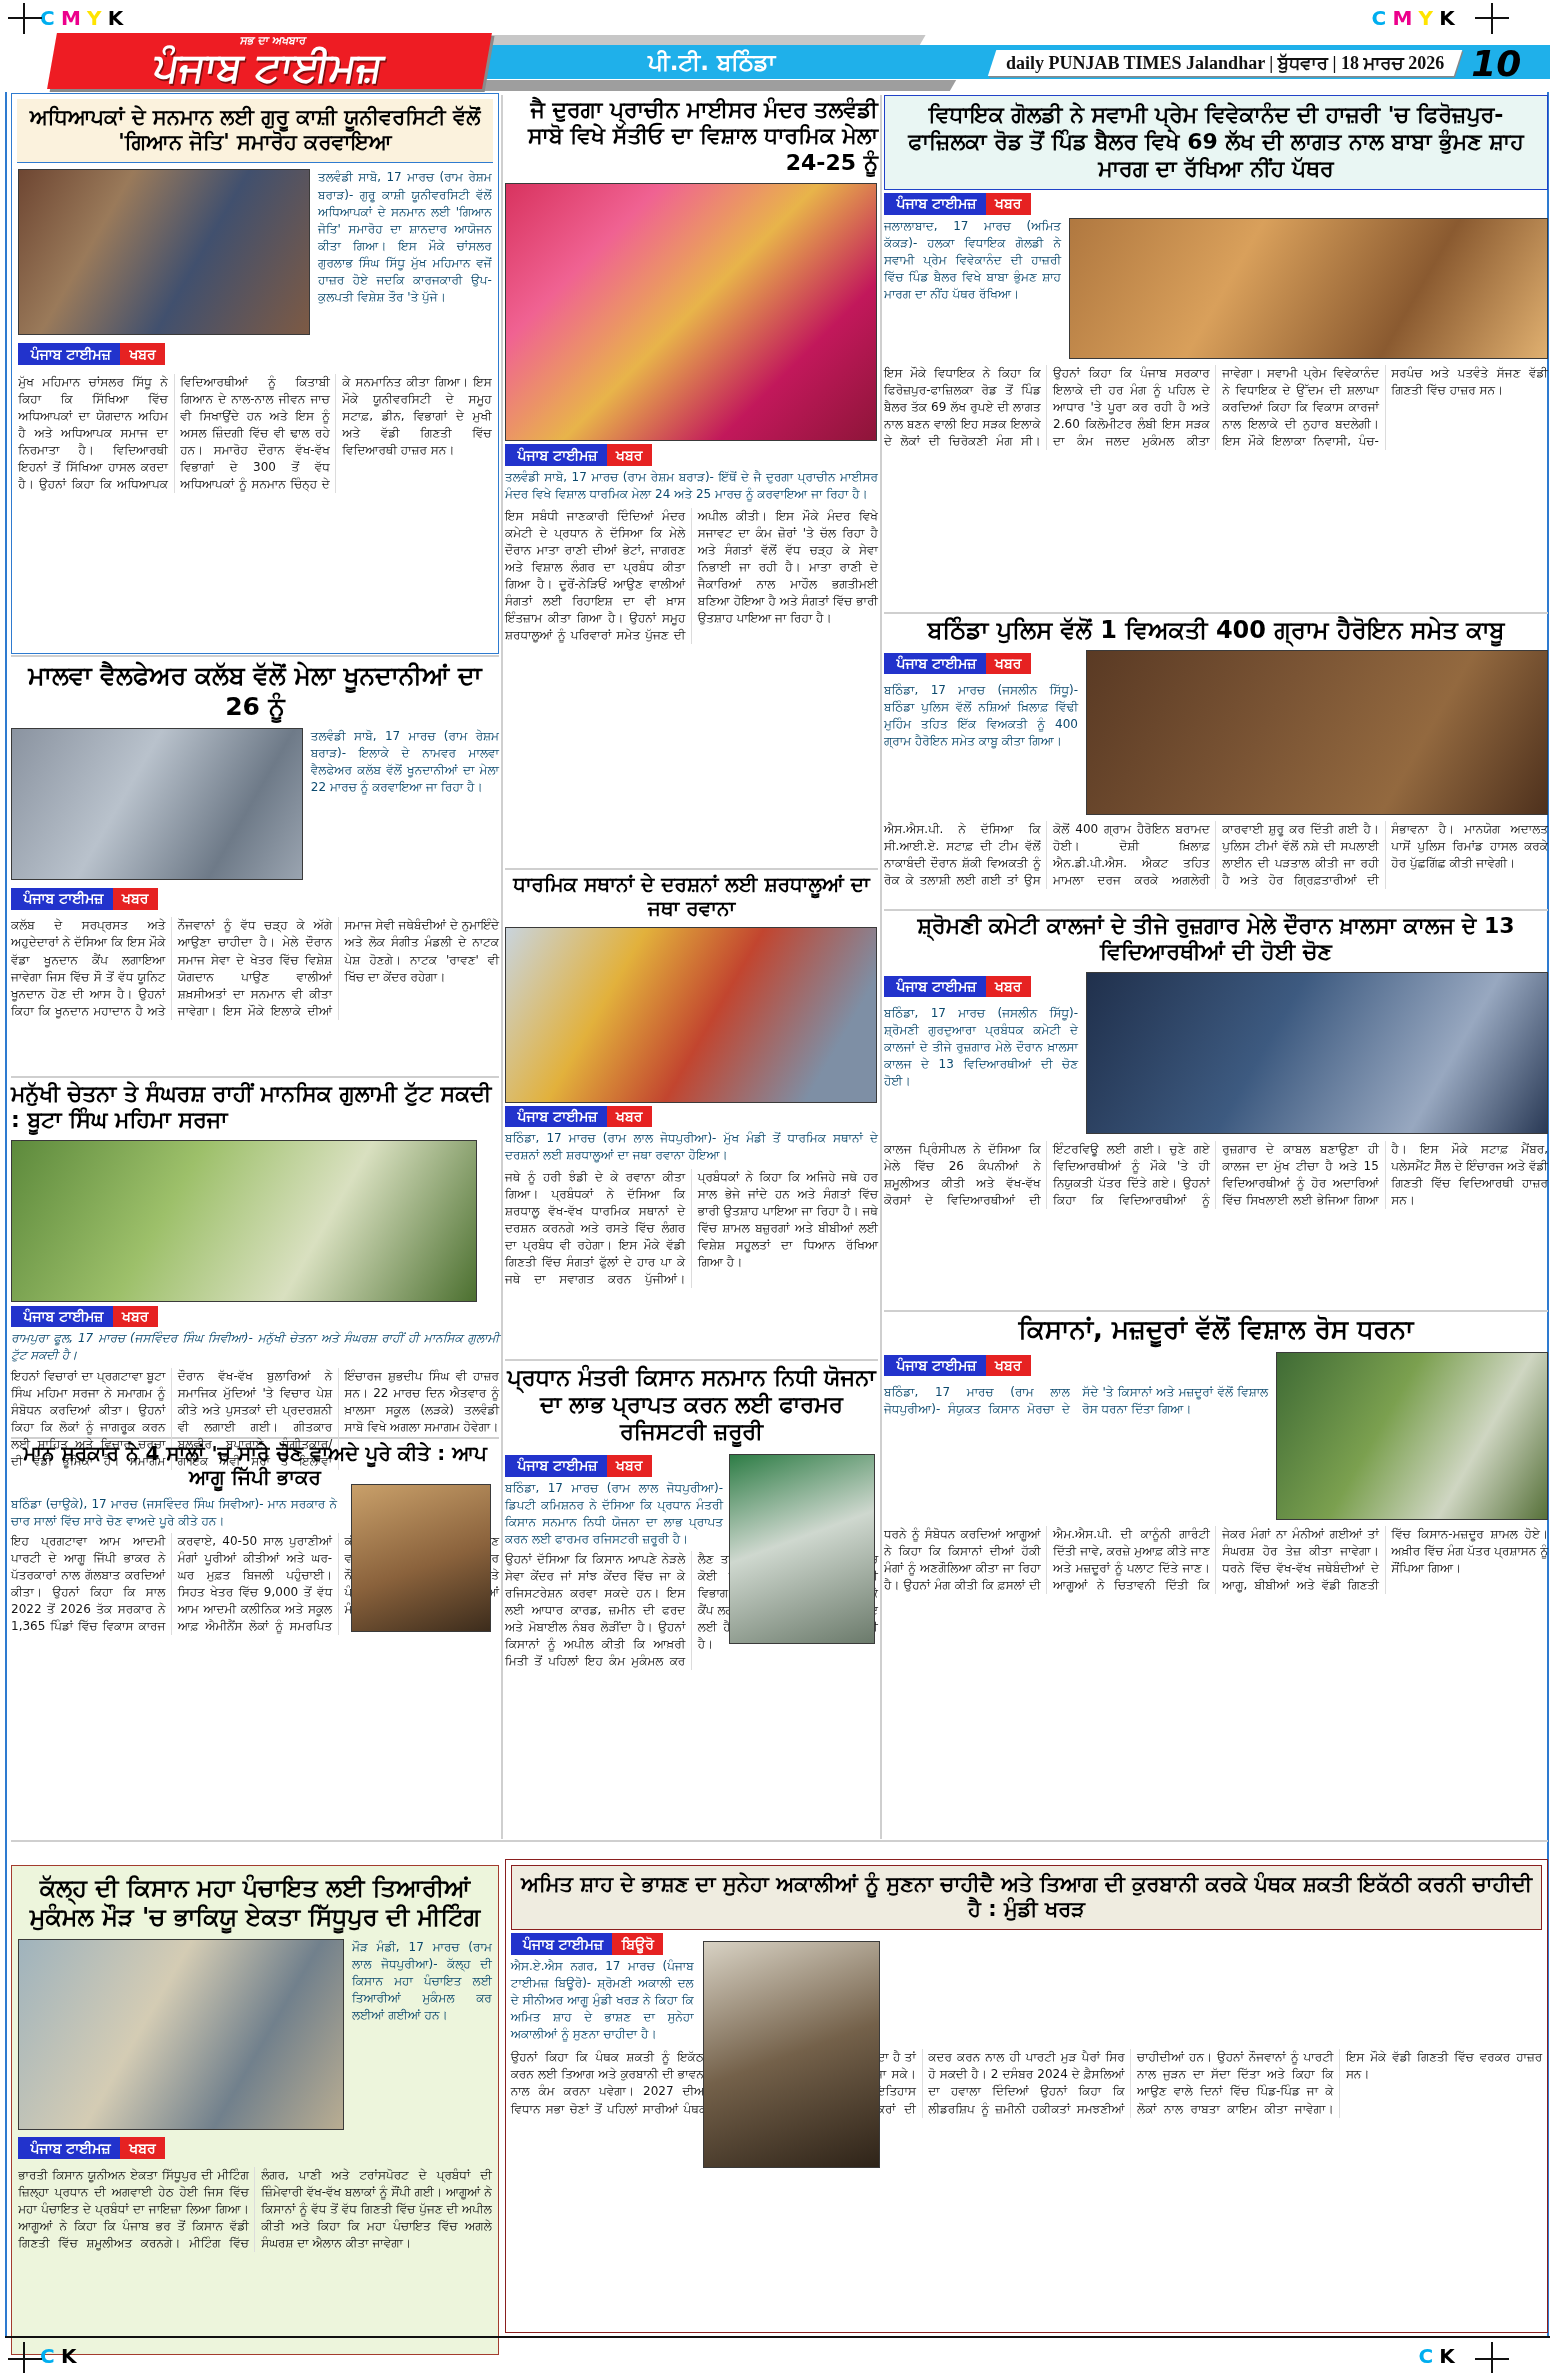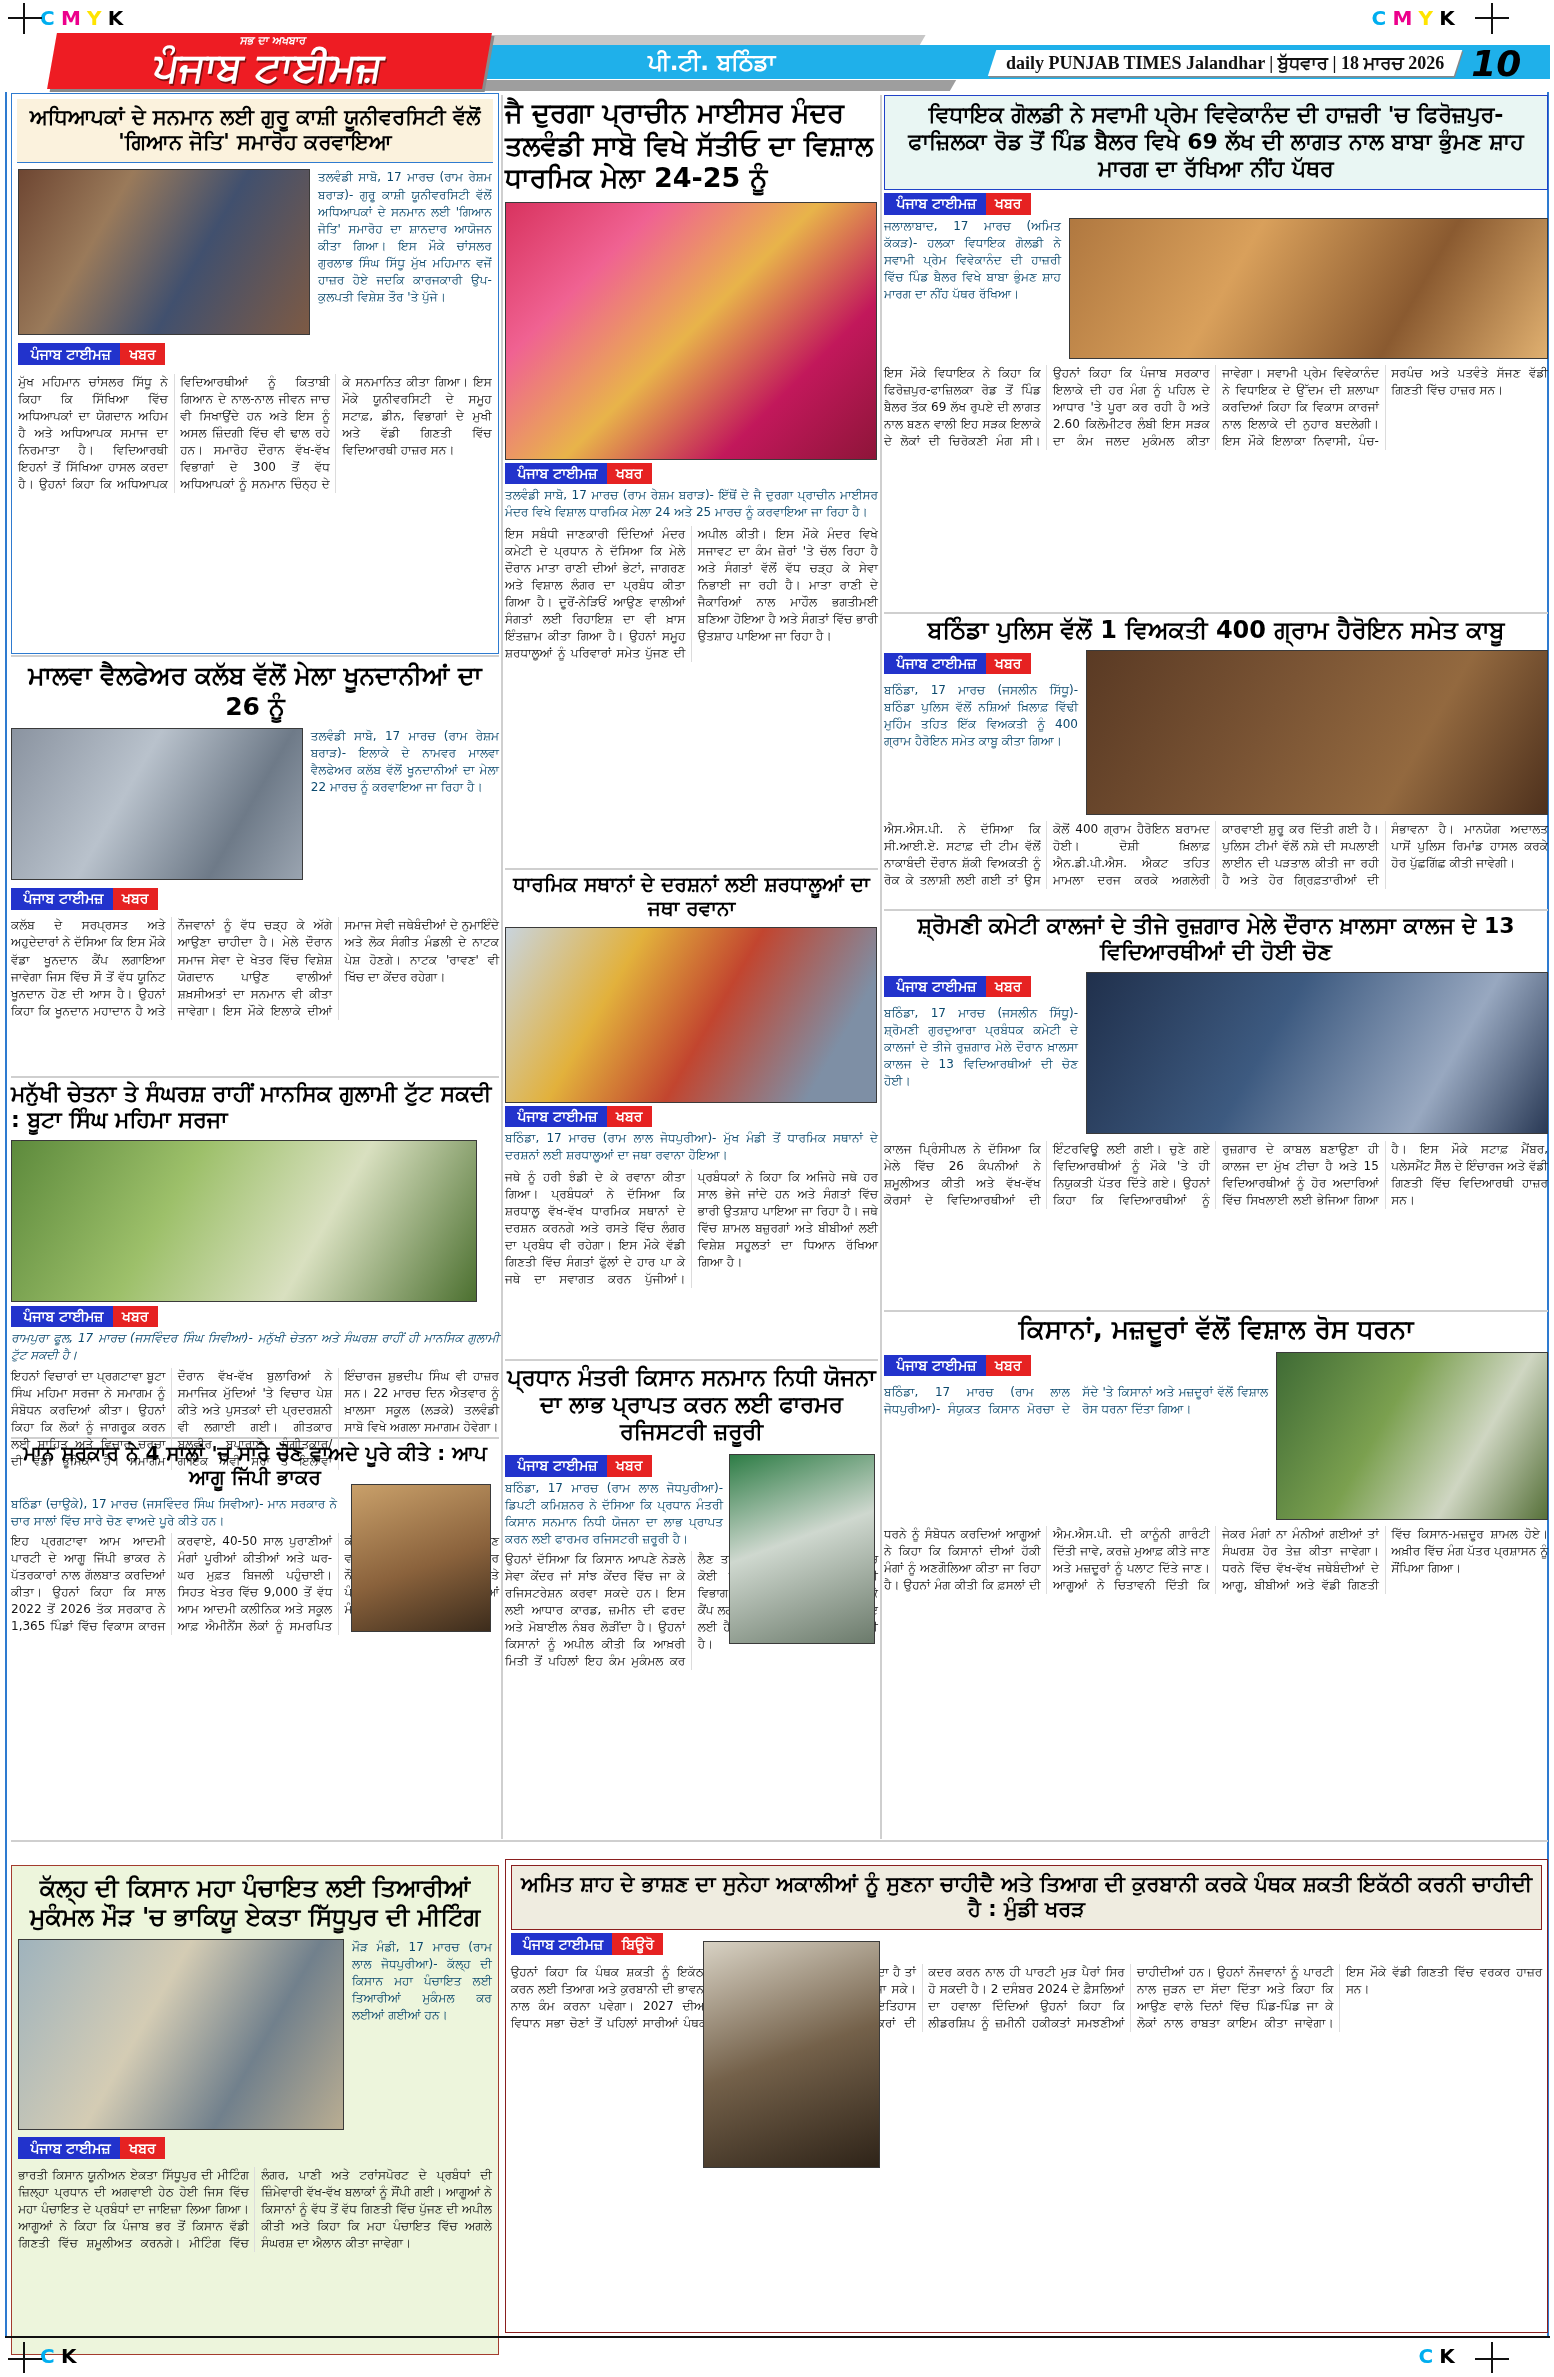--- a/index.html
+++ b/index.html
@@ -55,21 +55,21 @@
   .ph-dharna{background:linear-gradient(120deg,#3f6b35 0%,#7ba04f 40%,#cfd6c2 70%,#57713a 100%);}
   .ph-sabha{background:linear-gradient(120deg,#5d8a3c 0%,#9dc06a 35%,#d9e0c0 65%,#4c7030 100%);}
   .ph-portrait{background:linear-gradient(160deg,#c9a06a 0%,#8a623c 55%,#3c2c1c 100%);}
   .ph-turban{background:linear-gradient(160deg,#2e7d46 0%,#cfd8cf 45%,#6b7a6b 100%);}
   .ph-meeting{background:linear-gradient(120deg,#9fb3bd 0%,#d4ccb4 40%,#71808c 70%,#b9ad92 100%);}
   .ph-singh{background:linear-gradient(160deg,#d8d2c4 0%,#74614a 50%,#2e2318 100%);}
   
   .a1{left:11px;top:93px;width:488px;height:561px;border:1.6px solid #2e7bd0;background:#fff;padding:4.7px;}
   .a1 .hl{border-bottom:1.6px solid #2e7bd0;background:#fbf2dd;padding:6.2px 6.2px;font-size:21px;text-align:center;}
   .a2{left:505px;top:95px;width:373px;height:773px;}
-  .a2 .hl{font-size:27px;padding:1.6px 0 6.2px 0;}
+  .a2 .hl{font-size:22px;padding:1.6px 0 6.2px 0;text-align:right;}
   .a3{left:884px;top:95px;width:664px;height:515px;}
   .a3 .hl{border:1.6px solid #2143c8;background:#e9f6f3;padding:6.2px;font-size:22px;text-align:center;}
   .a4{left:11px;top:658px;width:488px;height:418px;}
   .a4 .hl{font-size:25px;text-align:center;padding:3.1px 0 6.2px 0;}
   .a5{left:884px;top:614px;width:664px;height:294px;}
   .a5 .hl{font-size:24px;text-align:center;padding:1.6px 0 4.7px 0;}
   .a6{left:505px;top:870px;width:373px;height:488px;}
   .a6 .hl{font-size:20px;text-align:center;padding:1.6px 0 6.2px 0;}
   .a7{left:884px;top:911px;width:664px;height:398px;}
   .a7 .hl{font-size:22px;text-align:center;padding:1.6px 0 6.2px 0;}
@@ -283,20 +283,21 @@
     <div class="body cols2" style="margin-top:4.7px;">ਭਾਰਤੀ ਕਿਸਾਨ ਯੂਨੀਅਨ ਏਕਤਾ ਸਿੱਧੂਪੁਰ ਦੀ ਮੀਟਿੰਗ ਜ਼ਿਲ੍ਹਾ ਪ੍ਰਧਾਨ ਦੀ ਅਗਵਾਈ ਹੇਠ ਹੋਈ ਜਿਸ ਵਿੱਚ ਮਹਾ ਪੰਚਾਇਤ ਦੇ ਪ੍ਰਬੰਧਾਂ ਦਾ ਜਾਇਜ਼ਾ ਲਿਆ ਗਿਆ। ਆਗੂਆਂ ਨੇ ਕਿਹਾ ਕਿ ਪੰਜਾਬ ਭਰ ਤੋਂ ਕਿਸਾਨ ਵੱਡੀ ਗਿਣਤੀ ਵਿੱਚ ਸ਼ਮੂਲੀਅਤ ਕਰਨਗੇ। ਮੀਟਿੰਗ ਵਿੱਚ ਲੰਗਰ, ਪਾਣੀ ਅਤੇ ਟਰਾਂਸਪੋਰਟ ਦੇ ਪ੍ਰਬੰਧਾਂ ਦੀ ਜ਼ਿੰਮੇਵਾਰੀ ਵੱਖ-ਵੱਖ ਬਲਾਕਾਂ ਨੂੰ ਸੌਂਪੀ ਗਈ। ਆਗੂਆਂ ਨੇ ਕਿਸਾਨਾਂ ਨੂੰ ਵੱਧ ਤੋਂ ਵੱਧ ਗਿਣਤੀ ਵਿੱਚ ਪੁੱਜਣ ਦੀ ਅਪੀਲ ਕੀਤੀ ਅਤੇ ਕਿਹਾ ਕਿ ਮਹਾ ਪੰਚਾਇਤ ਵਿੱਚ ਅਗਲੇ ਸੰਘਰਸ਼ ਦਾ ਐਲਾਨ ਕੀਤਾ ਜਾਵੇਗਾ।</div>
   </div>
 
   <div class="article a13">
     <div class="hl">ਅਮਿਤ ਸ਼ਾਹ ਦੇ ਭਾਸ਼ਣ ਦਾ ਸੁਨੇਹਾ ਅਕਾਲੀਆਂ ਨੂੰ ਸੁਣਨਾ ਚਾਹੀਦੈ ਅਤੇ ਤਿਆਗ ਦੀ ਕੁਰਬਾਨੀ ਕਰਕੇ ਪੰਥਕ ਸ਼ਕਤੀ ਇਕੱਠੀ ਕਰਨੀ ਚਾਹੀਦੀ ਹੈ : ਮੁੰਡੀ ਖਰੜ</div>
     <div class="tag">
       <span class="tp">ਪੰਜਾਬ ਟਾਈਮਜ਼</span>
         <span class="tk">ਬਿਊਰੋ</span>
     </div>
     <div class="photo ph-singh portrait" style="left:197px;top:81px;width:177px;height:227px;"></div>
+    <div class="lead" style="width:183px;margin-bottom:4.7px;">ਐਸ.ਏ.ਐਸ ਨਗਰ, 17 ਮਾਰਚ (ਪੰਜਾਬ ਟਾਈਮਜ਼ ਬਿਊਰੋ)- ਸ਼੍ਰੋਮਣੀ ਅਕਾਲੀ ਦਲ ਦੇ ਸੀਨੀਅਰ ਆਗੂ ਮੁੰਡੀ ਖਰੜ ਨੇ ਕਿਹਾ ਕਿ ਅਮਿਤ ਸ਼ਾਹ ਦੇ ਭਾਸ਼ਣ ਦਾ ਸੁਨੇਹਾ ਅਕਾਲੀਆਂ ਨੂੰ ਸੁਣਨਾ ਚਾਹੀਦਾ ਹੈ।</div>
     <div class="body cols5">ਉਹਨਾਂ ਕਿਹਾ ਕਿ ਪੰਥਕ ਸ਼ਕਤੀ ਨੂੰ ਇਕੱਠਾ ਕਰਨ ਲਈ ਤਿਆਗ ਅਤੇ ਕੁਰਬਾਨੀ ਦੀ ਭਾਵਨਾ ਨਾਲ ਕੰਮ ਕਰਨਾ ਪਵੇਗਾ। 2027 ਦੀਆਂ ਵਿਧਾਨ ਸਭਾ ਚੋਣਾਂ ਤੋਂ ਪਹਿਲਾਂ ਸਾਰੀਆਂ ਪੰਥਕ ਧਿਰਾਂ ਨੂੰ ਇੱਕ ਮੰਚ 'ਤੇ ਆਉਣਾ ਚਾਹੀਦਾ ਹੈ ਤਾਂ ਜੋ ਪੰਜਾਬ ਦੇ ਹੱਕਾਂ ਦੀ ਰਾਖੀ ਕੀਤੀ ਜਾ ਸਕੇ। ਉਹਨਾਂ ਕਿਹਾ ਕਿ ਅਕਾਲੀ ਦਲ ਦਾ ਇਤਿਹਾਸ ਕੁਰਬਾਨੀਆਂ ਭਰਿਆ ਹੈ ਅਤੇ ਵਰਕਰਾਂ ਦੀ ਕਦਰ ਕਰਨ ਨਾਲ ਹੀ ਪਾਰਟੀ ਮੁੜ ਪੈਰਾਂ ਸਿਰ ਹੋ ਸਕਦੀ ਹੈ। 2 ਦਸੰਬਰ 2024 ਦੇ ਫ਼ੈਸਲਿਆਂ ਦਾ ਹਵਾਲਾ ਦਿੰਦਿਆਂ ਉਹਨਾਂ ਕਿਹਾ ਕਿ ਲੀਡਰਸ਼ਿਪ ਨੂੰ ਜ਼ਮੀਨੀ ਹਕੀਕਤਾਂ ਸਮਝਣੀਆਂ ਚਾਹੀਦੀਆਂ ਹਨ। ਉਹਨਾਂ ਨੌਜਵਾਨਾਂ ਨੂੰ ਪਾਰਟੀ ਨਾਲ ਜੁੜਨ ਦਾ ਸੱਦਾ ਦਿੱਤਾ ਅਤੇ ਕਿਹਾ ਕਿ ਆਉਣ ਵਾਲੇ ਦਿਨਾਂ ਵਿੱਚ ਪਿੰਡ-ਪਿੰਡ ਜਾ ਕੇ ਲੋਕਾਂ ਨਾਲ ਰਾਬਤਾ ਕਾਇਮ ਕੀਤਾ ਜਾਵੇਗਾ। ਇਸ ਮੌਕੇ ਵੱਡੀ ਗਿਣਤੀ ਵਿੱਚ ਵਰਕਰ ਹਾਜ਼ਰ ਸਨ।</div>
   </div>
 
   <div class="abs regline" style="left:4.7px;top:2336px;width:1545px;height:1.6px;"></div>
   <div class="abs cmyk" style="left:40px;top:2344px;"><span class="c">C</span><span class="k">K</span></div>
   <div class="abs cmyk" style="right:93px;top:2344px;"><span class="c">C</span><span class="k">K</span></div>
   <div class="abs regline" style="left:7.8px;top:2358px;width:34px;height:2.3px;"></div>
   <div class="abs regline" style="left:23px;top:2342px;width:2.3px;height:31px;"></div>
   <div class="abs regline" style="right:45px;top:2358px;width:34px;height:2.3px;"></div>
   <div class="abs regline" style="right:61px;top:2342px;width:2.3px;height:31px;"></div>

